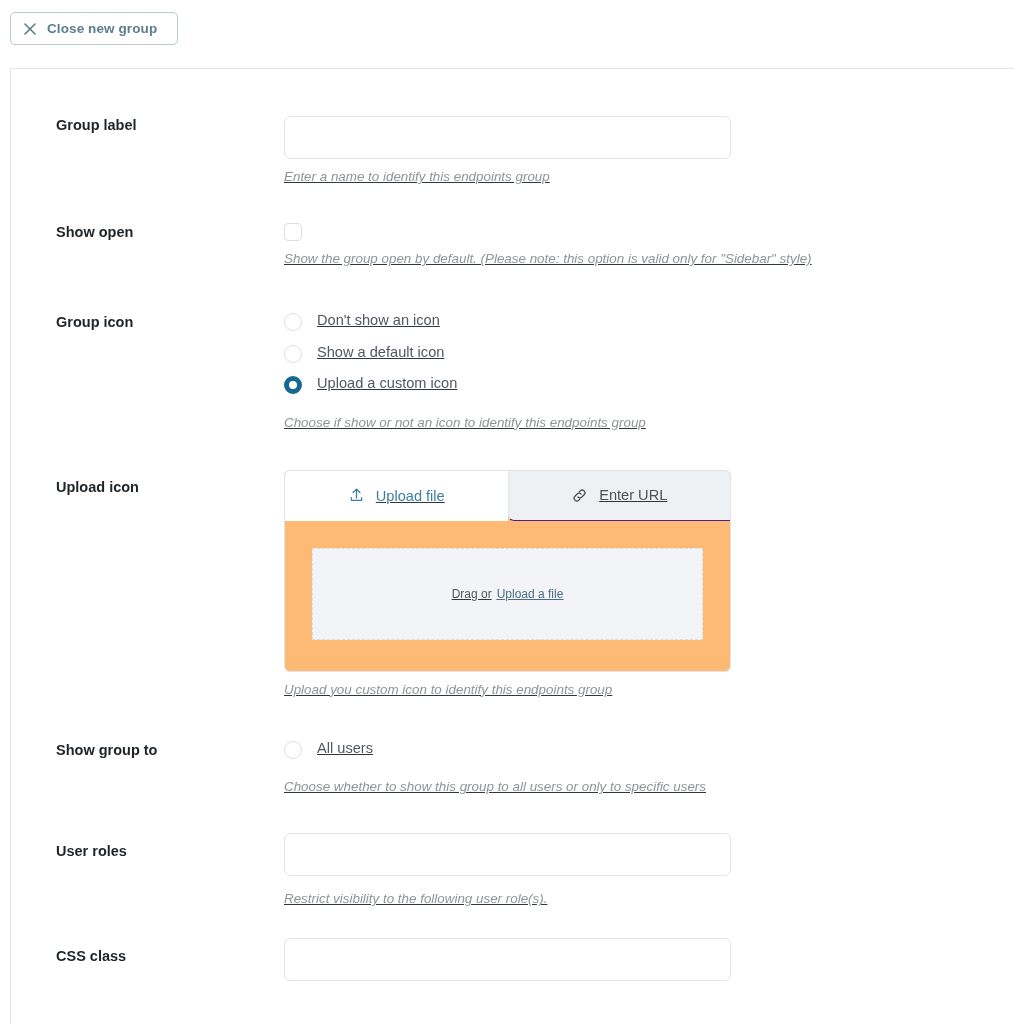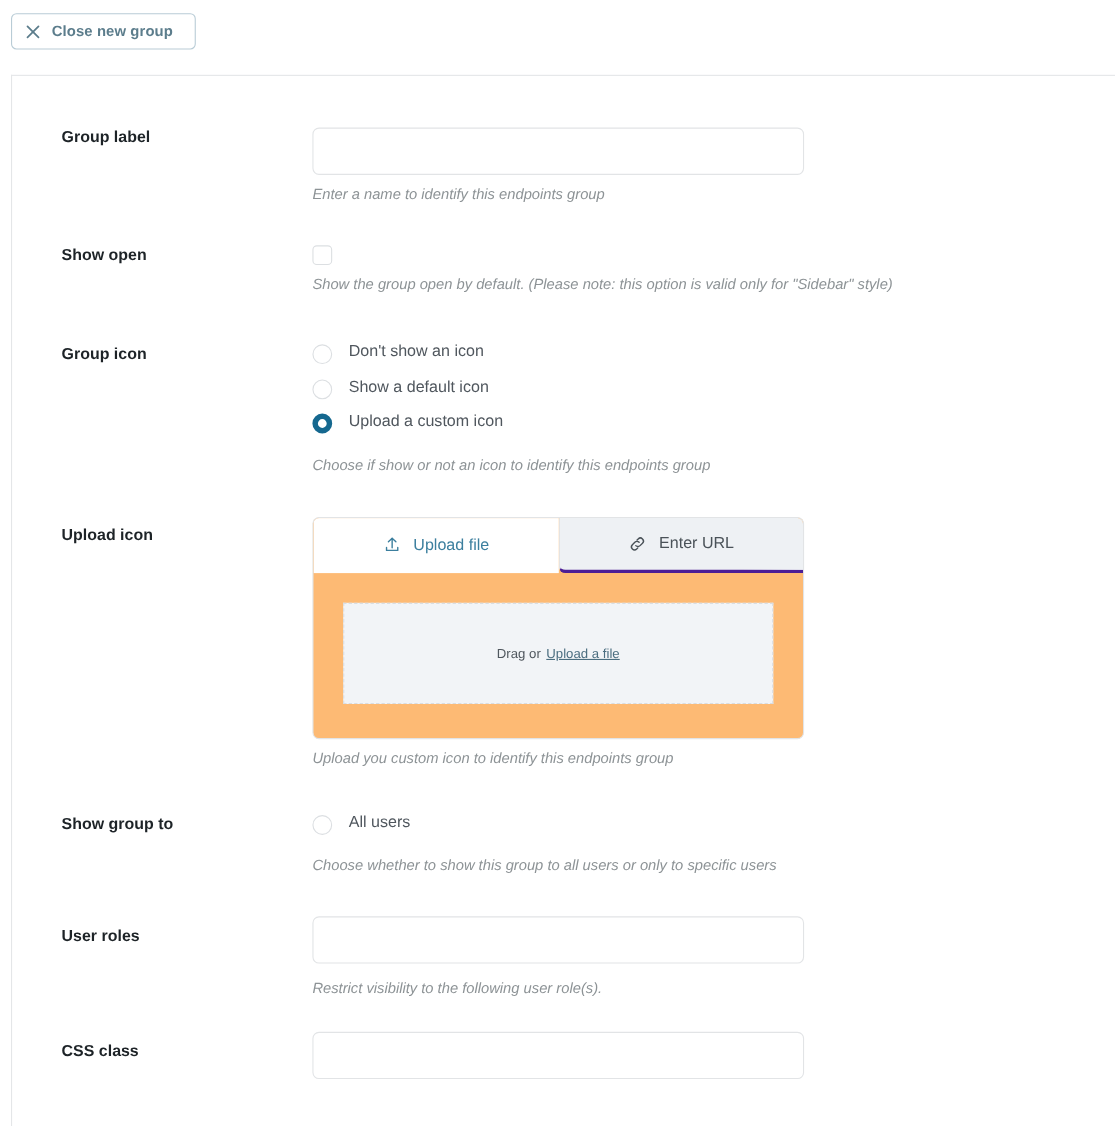--- a/index.html
+++ b/index.html
@@ -66,20 +66,21 @@
     box-sizing: border-box;
     padding-left: 45px;
     font-size: 14.5px;
     font-weight: bold;
     color: #1d2327;
     line-height: 1.3;
   }
   .row-field {
     flex: 1 1 auto;
     min-width: 0;
+    text-decoration: underline;
   }
   .help {
     font-size: 13.4px;
     font-style: italic;
     color: #8d9396;
     line-height: 1.35;
     margin-top: 9px;
   }
 
   
@@ -161,21 +162,21 @@
     cursor: pointer;
     box-sizing: border-box;
   }
   .utab.active {
     background: #ffffff;
     color: #3c7f9e;
   }
   .utab.inactive {
     background: #eef1f4;
     color: #4a5258;
-    border-bottom: 3px solid #4c1d95;
+    border-bottom: 1px solid #4c1d95;
     border-left: 1px solid #e2e4e6;
     border-bottom-left-radius: 6px;
   }
   .utab .tico { line-height: 0; display: inline-block; }
 
   .dropzone {
     margin: 27px 27px 31px 27px;
     height: 90px;
     border: 1px dashed #d9dde1;
     background: #f2f4f7;

